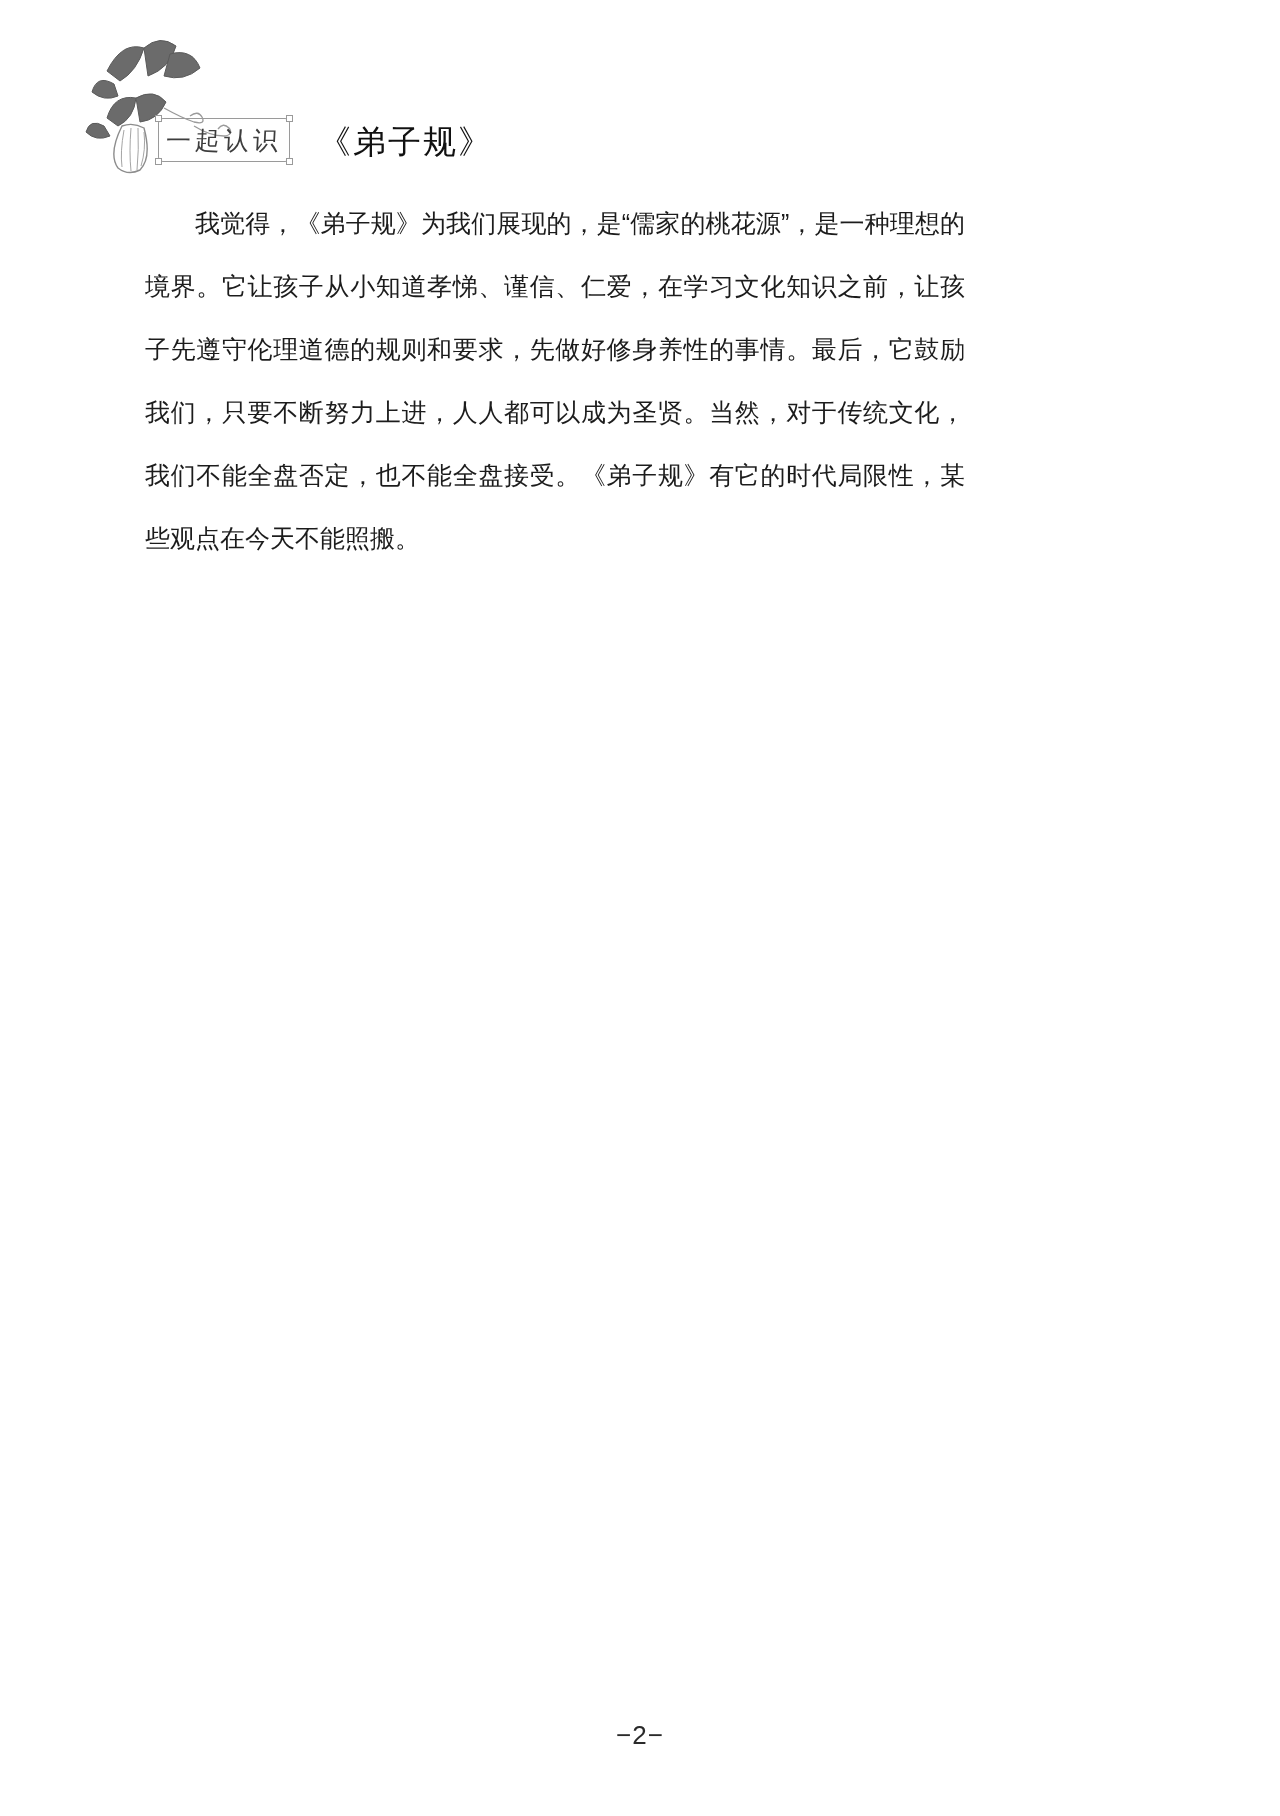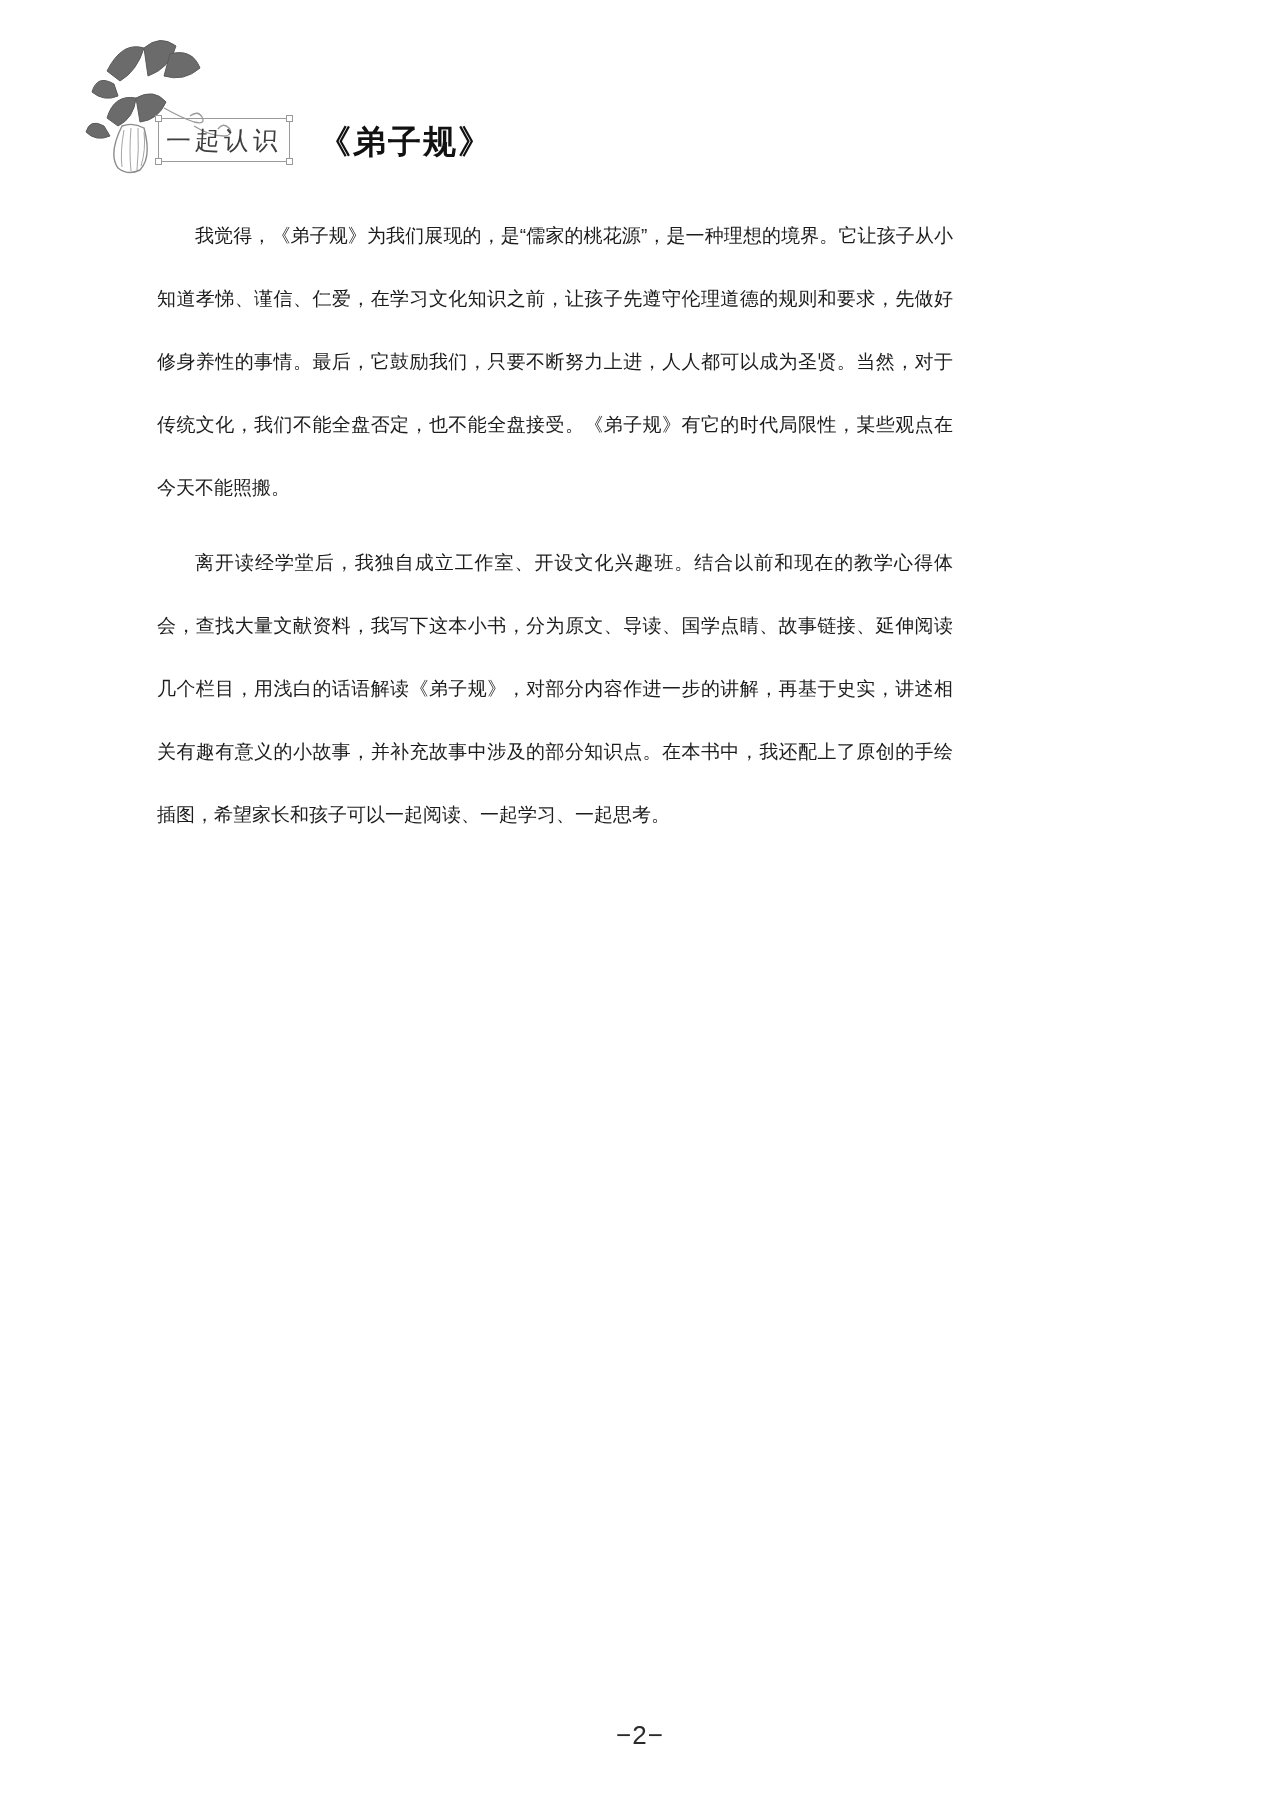--- a/index.html
+++ b/index.html
@@ -49,37 +49,37 @@
     color: #3d3d3d;
     letter-spacing: 4px;
     transform: skewX(-3deg);
     white-space: nowrap;
   }
   .book-title {
     position: absolute;
     left: 318px;
     top: 120px;
     font-size: 33px;
-    font-weight: 700;
+    font-weight: 400;
     color: #111111;
     letter-spacing: 2px;
     white-space: nowrap;
   }
 
   
   .body-text {
     position: absolute;
     left: 145px;
     top: 192px;
     width: 820px;
     color: #1c1c1c;
   }
   .body-text p {
-    margin: 12px;
-    font-size: 19px;
+    margin: 0;
+    font-size: 25px;
     line-height: 63px;
     text-align: justify;
     text-justify: inter-ideograph;
     text-indent: 2em;
     font-weight: 400;
   }
 
   
   .footer {
     position: absolute;
@@ -133,20 +133,19 @@
     <span class="corner c-tr"></span>
     <span class="corner c-bl"></span>
     <span class="corner c-br"></span>
     <span class="badge-label">一起认识</span>
   </div>
 
   <div class="book-title">《弟子规》</div>
 
   <main class="body-text">
     <p>我觉得，《弟子规》为我们展现的，是“儒家的桃花源”，是一种理想的境界。它让孩子从小知道孝悌、谨信、仁爱，在学习文化知识之前，让孩子先遵守伦理道德的规则和要求，先做好修身养性的事情。最后，它鼓励我们，只要不断努力上进，人人都可以成为圣贤。当然，对于传统文化，我们不能全盘否定，也不能全盘接受。《弟子规》有它的时代局限性，某些观点在今天不能照搬。</p>
-    <p>离开读经学堂后，我独自成立工作室、开设文化兴趣班。结合以前和现在的教学心得体会，查找大量文献资料，我写下这本小书，分为原文、导读、国学点睛、故事链接、延伸阅读几个栏目，用浅白的话语解读《弟子规》，对部分内容作进一步的讲解，再基于史实，讲述相关有趣有意义的小故事，并补充故事中涉及的部分知识点。在本书中，我还配上了原创的手绘插图，希望家长和孩子可以一起阅读、一起学习、一起思考。</p>
   </main>
 
   <footer class="footer">
     <span class="page-number">−2−</span>
   </footer>
 
 </div>
 
 </body></html>

